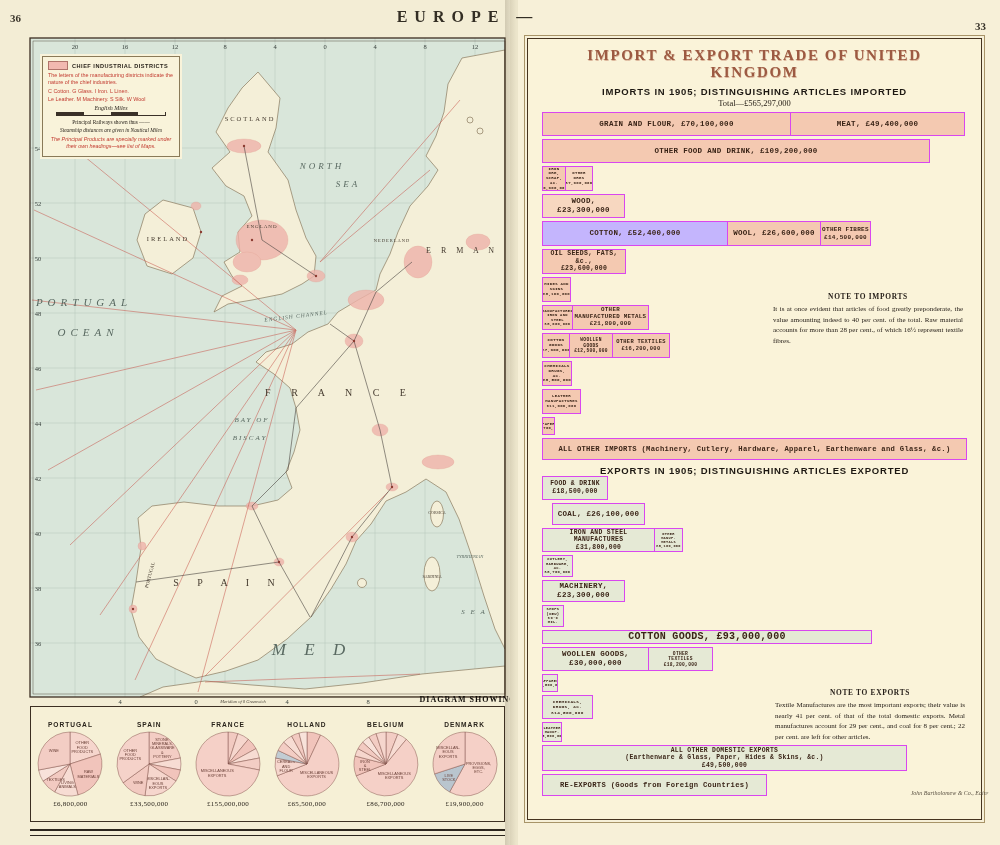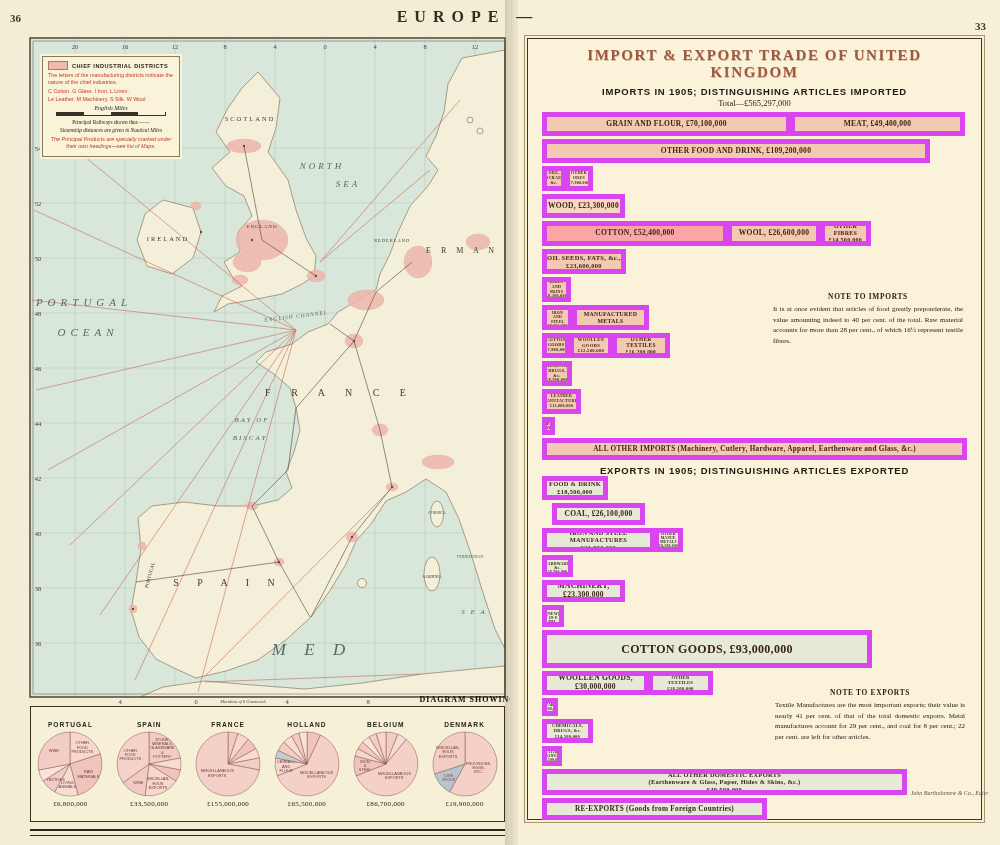--- a/index.html
+++ b/index.html
@@ -51,22 +51,22 @@
     border:1.4px solid #45331f;outline:1px solid #a89468;outline-offset:2.5px;
     padding:8px 14px;box-sizing:border-box;}
   .panel-title{text-align:center;font:bold 15px "Liberation Serif",serif;letter-spacing:1.6px;
     color:#9c5a42;text-shadow:.5px .5px 0 #dcb79c;margin-bottom:4px;}
   .sec-head{text-align:center;font:bold 9.5px "Liberation Sans",sans-serif;letter-spacing:.8px;
     color:#1d1812;margin-top:5px;}
   .sec-total{text-align:center;font:8.5px "Liberation Serif",serif;color:#241d15;margin:1px 0 4px 0;}
   .sec-total.tight{margin:0;}
   .bar-row{display:flex;}
   .bar-seg{display:flex;flex-direction:column;justify-content:center;align-items:center;text-align:center;
-    border:5px solid #d946ef;box-sizing:border-box;margin-right:-1px;flex:0 0 auto;
-    font-family:Liberation Serif, serif;font-weight:bold;letter-spacing:.3px;color:#3a2417;
+    border:1px solid #d946ef;box-sizing:border-box;margin-right:-1px;flex:0 0 auto;
+    font-family:Liberation Mono, monospace;font-weight:bold;letter-spacing:.3px;color:#3a2417;
     line-height:1.18;overflow:hidden;}
   .imp{background:#f4c9b1;}
   .exp{background:#e5e9d5;}
   .note{position:absolute;width:190px;font:7px "Liberation Serif",serif;color:#27201a;
     text-align:justify;line-height:1.5;}
   .note .note-title{text-align:center;font-weight:bold;font-size:7.4px;letter-spacing:.7px;margin-bottom:2px;}
   .imports-note{right:18px;top:252px;}
   .exports-note{right:16px;top:648px;}
   .imprint{position:absolute;left:360px;top:790px;width:110px;text-align:right;
     font:italic 6px "Liberation Serif",serif;color:#5a5142;}
@@ -407,21 +407,21 @@
               <div>ORES</div>
               <div>£7,900,000</div>
             </div>
           </div>
           <div class="bar-row" style="margin-bottom: 3px;">
             <div class="bar-seg imp" style="height: 24px; width: 83px; background: rgb(247, 215, 192); font-size: 7.5px;">
               <div>WOOD, £23,300,000</div>
             </div>
           </div>
           <div class="bar-row" style="margin-bottom: 3px;">
-            <div class="bar-seg imp" style="height: 25px; width: 186px; background: #fca5a5; font-size: 7.5px;">
+            <div class="bar-seg imp" style="height: 25px; width: 186px; background: #c4b5fd; font-size: 7.5px;">
               <div>COTTON, £52,400,000</div>
             </div>
             <div class="bar-seg imp" style="height: 25px; width: 94px; font-size: 7.5px;">
               <div>WOOL, £26,600,000</div>
             </div>
             <div class="bar-seg imp" style="height: 25px; width: 51px; font-size: 6px;">
               <div>OTHER FIBRES</div>
               <div>£14,500,000</div>
             </div>
           </div>
@@ -531,21 +531,21 @@
             </div>
           </div>
           <div class="bar-row" style="margin-bottom: 3px;">
             <div class="bar-seg exp" style="height: 22px; width: 22px; font-size: 3.8px;">
               <div>SHIPS</div>
               <div>(NEW)</div>
               <div>£9·9 MIL.</div>
             </div>
           </div>
           <div class="bar-row" style="margin-bottom: 3px;">
-            <div class="bar-seg exp" style="height: 38px; width: 330px; font-size: 12px; text-align: right;">
+            <div class="bar-seg exp" style="height: 14px; width: 330px; font-size: 10px; text-align: right;">
               <div>COTTON GOODS, £93,000,000</div>
             </div>
           </div>
           <div class="bar-row" style="margin-bottom: 3px;">
             <div class="bar-seg exp" style="height: 24px; width: 107px; font-size: 7.5px;">
               <div>WOOLLEN GOODS, £30,000,000</div>
             </div>
             <div class="bar-seg exp" style="height: 24px; width: 65px; font-size: 4.6px;">
               <div>OTHER</div>
               <div>TEXTILES</div>

